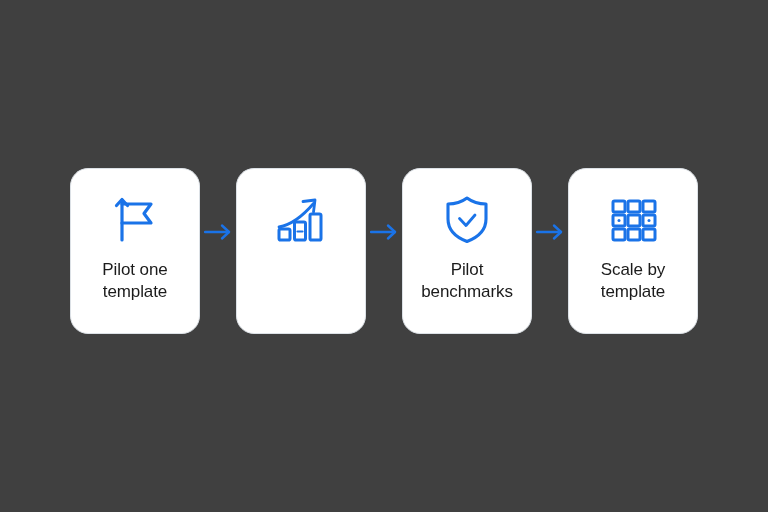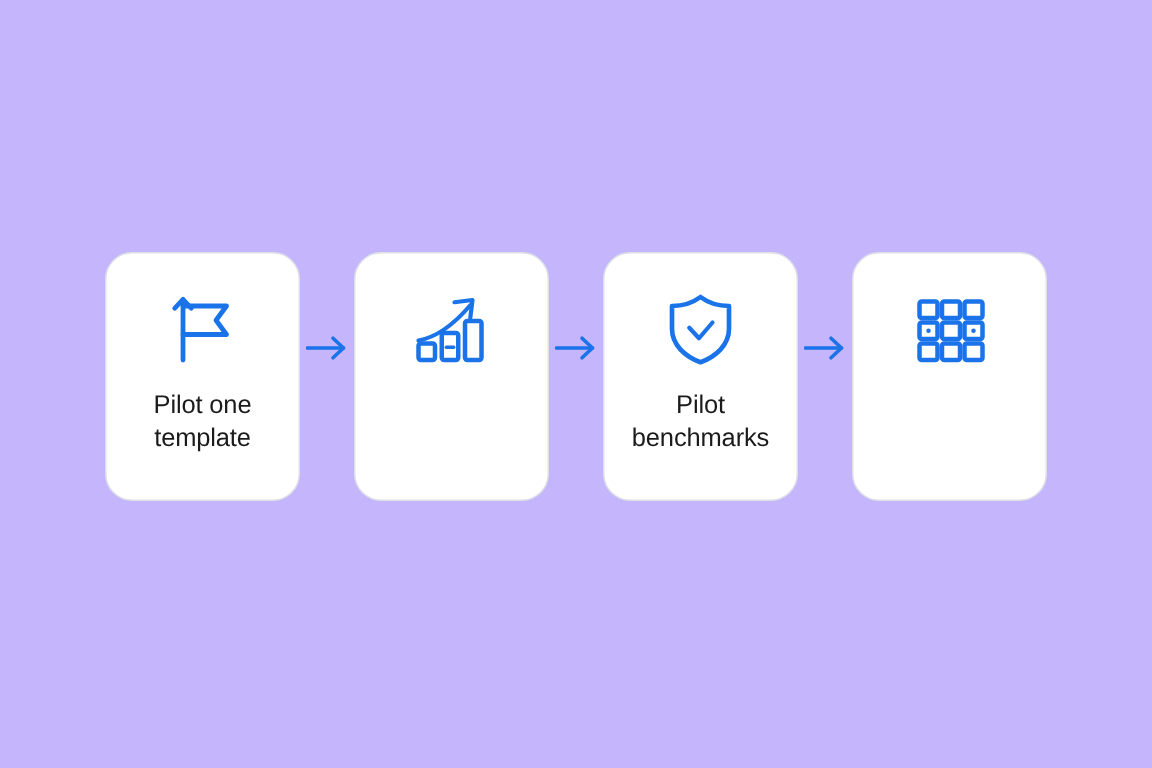--- a/index.html
+++ b/index.html
@@ -11,21 +11,21 @@
     width: 768px;
     height: 512px;
     background: #fdfdfd;
     font-family: "Liberation Sans", sans-serif;
     overflow: hidden;
   }
   #flow-canvas {
     position: relative;
     width: 768px;
     height: 512px;
-    background: #c4b5fd;
+    background: #404040;
   }
   .flow-row {
     position: absolute;
     left: 0;
     top: 168px;
     width: 768px;
     height: 166px;
     display: flex;
     flex-direction: row;
     align-items: flex-start;
@@ -162,16 +162,20 @@
           <rect x="7" y="23" width="12" height="11" rx="1.5"></rect>
           <rect x="22" y="23" width="12" height="11" rx="1.5"></rect>
           <rect x="37" y="23" width="12" height="11" rx="1.5"></rect>
           <rect x="7" y="37" width="12" height="11" rx="1.5"></rect>
           <rect x="22" y="37" width="12" height="11" rx="1.5"></rect>
           <rect x="37" y="37" width="12" height="11" rx="1.5"></rect>
           <circle cx="13" cy="28.5" r="1.5" fill="#1a73e8" stroke="none"></circle>
           <circle cx="43" cy="28.5" r="1.5" fill="#1a73e8" stroke="none"></circle>
         </svg>
       </div>
+      <div class="step-label">
+        <span>Scale by</span><br>
+        <span>template</span>
+      </div>
     </div>
 
   </div>
 </div>
 
 </body></html>

